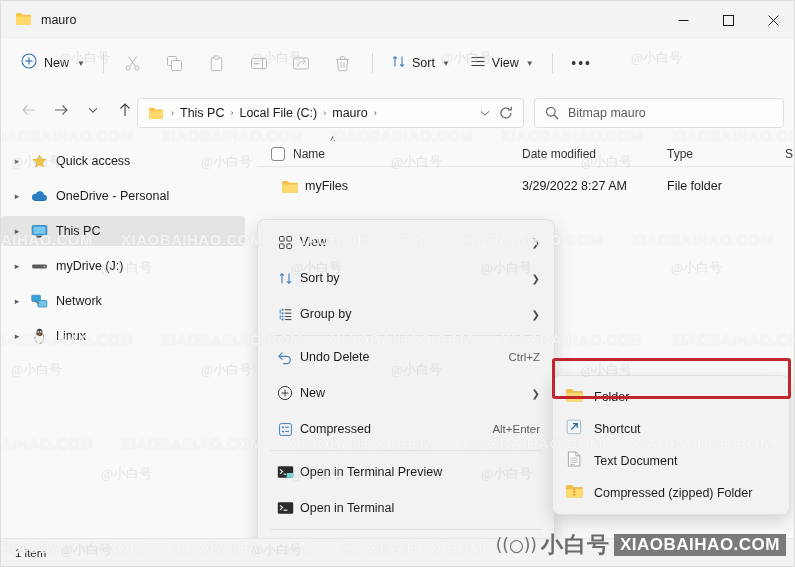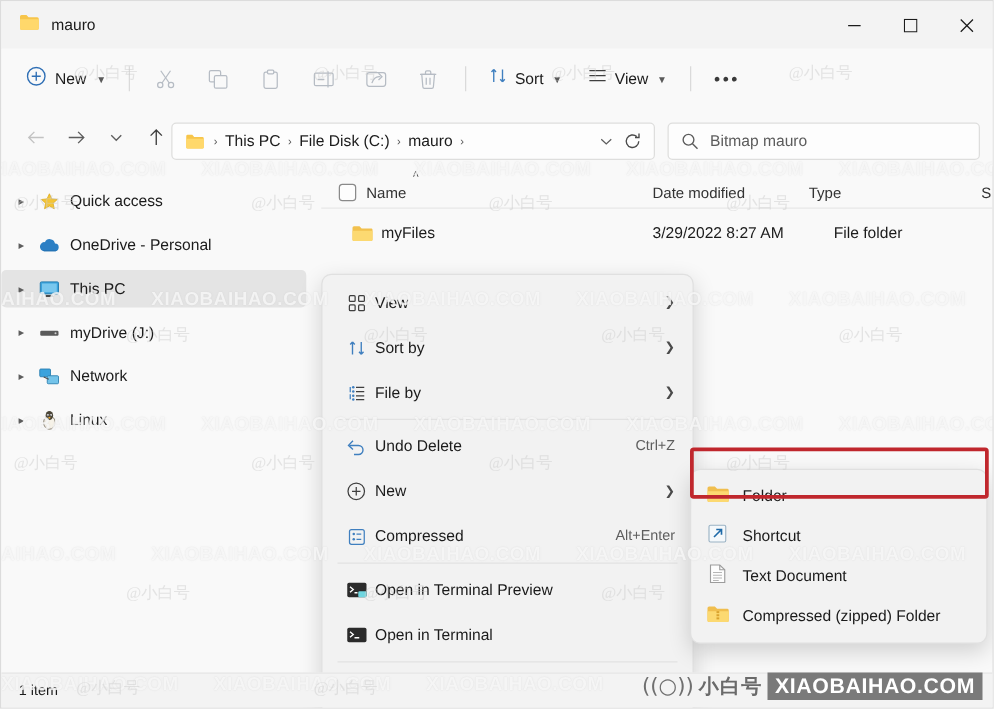--- a/index.html
+++ b/index.html
@@ -162,21 +162,21 @@
   .wm-cn {
     position: absolute; color: rgba(205,205,205,0.5); font-size: 13px;
     white-space: nowrap; font-family: Liberation Serif, serif;
   }
   .logo {
     position: absolute; right: 8px; bottom: 6px;
     display: flex; align-items: center; gap: 4px;
   }
   .logo .bc { font-size: 17px; color: #6f6f6f; font-family: "DejaVu Sans", sans-serif; }
   .logo .cn {
-    font-size: 16px; font-weight: bold; color: #6a6a6a;
+    font-size: 22px; font-weight: bold; color: #6a6a6a;
     font-family: Liberation Mono, monospace; letter-spacing: 1px;
   }
   .logo .dom {
     font-size: 17px; font-weight: bold; color: #ffffff; background: #7a7a7a;
     padding: 1px 6px; letter-spacing: 0.5px;
   }
 </style>
 </head>
 <body>
 
@@ -328,21 +328,21 @@
   <div class="addrbox">
     <span style="margin-left:10px;margin-right:5px;display:flex">
       <svg width="16" height="14" viewBox="0 0 17 15">
         <path d="M1 3.2a1.2 1.2 0 0 1 1.2-1.2h4l1.6 1.8h7A1.2 1.2 0 0 1 16 5v7.6a1.2 1.2 0 0 1-1.2 1.2H2.2A1.2 1.2 0 0 1 1 12.6z" fill="#f7c54a"></path>
         <path d="M1 5.4h15v7.2a1.2 1.2 0 0 1-1.2 1.2H2.2A1.2 1.2 0 0 1 1 12.6z" fill="#ffd86b"></path>
       </svg>
     </span>
     <span class="crumb-sep">›</span>
     <span class="crumb">This PC</span>
     <span class="crumb-sep">›</span>
-    <span class="crumb">File Disk (C:)</span>
+    <span class="crumb">Local File (C:)</span>
     <span class="crumb-sep">›</span>
     <span class="crumb">mauro</span>
     <span class="crumb-sep">›</span>
     <span style="margin-left:auto;margin-right:8px;display:flex">
       <svg width="12" height="12" viewBox="0 0 12 12">
           <path d="M2 4.4 6 8.2 10 4.4" fill="none" stroke="#5d5d5d" stroke-width="1"></path>
         </svg>
     </span>
     <span style="margin-right:10px;display:flex">
       <svg width="14" height="14" viewBox="0 0 14 14">
@@ -434,21 +434,21 @@
       </span>
       <span class="lbl">Linux</span>
     </div>
   </div>
 
   <div class="colhdr">
     <span class="hdr-check"></span>
     <span class="sortcaret">˄</span>
     <span class="cell" style="left:36px">Name</span>
     <span class="cell" style="left:265px">Date modified</span>
-    <span class="cell" style="left:390px">Type</span>
+    <span class="cell" style="left:410px">Type</span>
     <span class="cell" style="left:528px">S</span>
   </div>
 
   <div class="filerow">
     <span style="position:absolute;left:24px;display:flex">
       <svg width="18" height="15" viewBox="0 0 18 15">
         <path d="M1 3.2a1.2 1.2 0 0 1 1.2-1.2h4.4l1.7 1.8h8A1.2 1.2 0 0 1 17 5v7.6a1.2 1.2 0 0 1-1.2 1.2H2.2A1.2 1.2 0 0 1 1 12.6z" fill="#f2c14e"></path>
         <path d="M1 5.6h16v7a1.2 1.2 0 0 1-1.2 1.2H2.2A1.2 1.2 0 0 1 1 12.6z" fill="#fcd971"></path>
       </svg>
     </span>
@@ -490,21 +490,21 @@
             <circle cx="4.6" cy="2.8" r="1" fill="#3f7fbf"></circle>
             <circle cx="4.6" cy="6.2" r="1" fill="#3f7fbf"></circle>
             <circle cx="4.6" cy="9.6" r="1" fill="#3f7fbf"></circle>
             <circle cx="4.6" cy="12.6" r="1" fill="#3f7fbf"></circle>
             <line x1="6.8" y1="2.8" x2="13.4" y2="2.8" stroke="#3f3f3f" stroke-width="1"></line>
             <line x1="6.8" y1="6.2" x2="13.4" y2="6.2" stroke="#3f3f3f" stroke-width="1"></line>
             <line x1="6.8" y1="9.6" x2="13.4" y2="9.6" stroke="#3f3f3f" stroke-width="1"></line>
             <line x1="6.8" y1="12.6" x2="13.4" y2="12.6" stroke="#3f3f3f" stroke-width="1"></line>
           </svg>
       </span>
-      <span class="lbl">File by</span>
+      <span class="lbl">Group by</span>
       <span class="sub">❯</span>
     </div>
 
     <div class="msep"></div>
 
     <div class="mi">
       <span class="ico">
         <svg width="16" height="15" viewBox="0 0 16 15">
             <path d="M2.6 6.4h7.2a3.6 3.6 0 0 1 0 7.2H6.2" fill="none" stroke="#3f7fbf" stroke-width="1.1"></path>
             <path d="M5.4 2.6 1.8 6.3 5.4 9.6" fill="none" stroke="#3f7fbf" stroke-width="1.1"></path>

